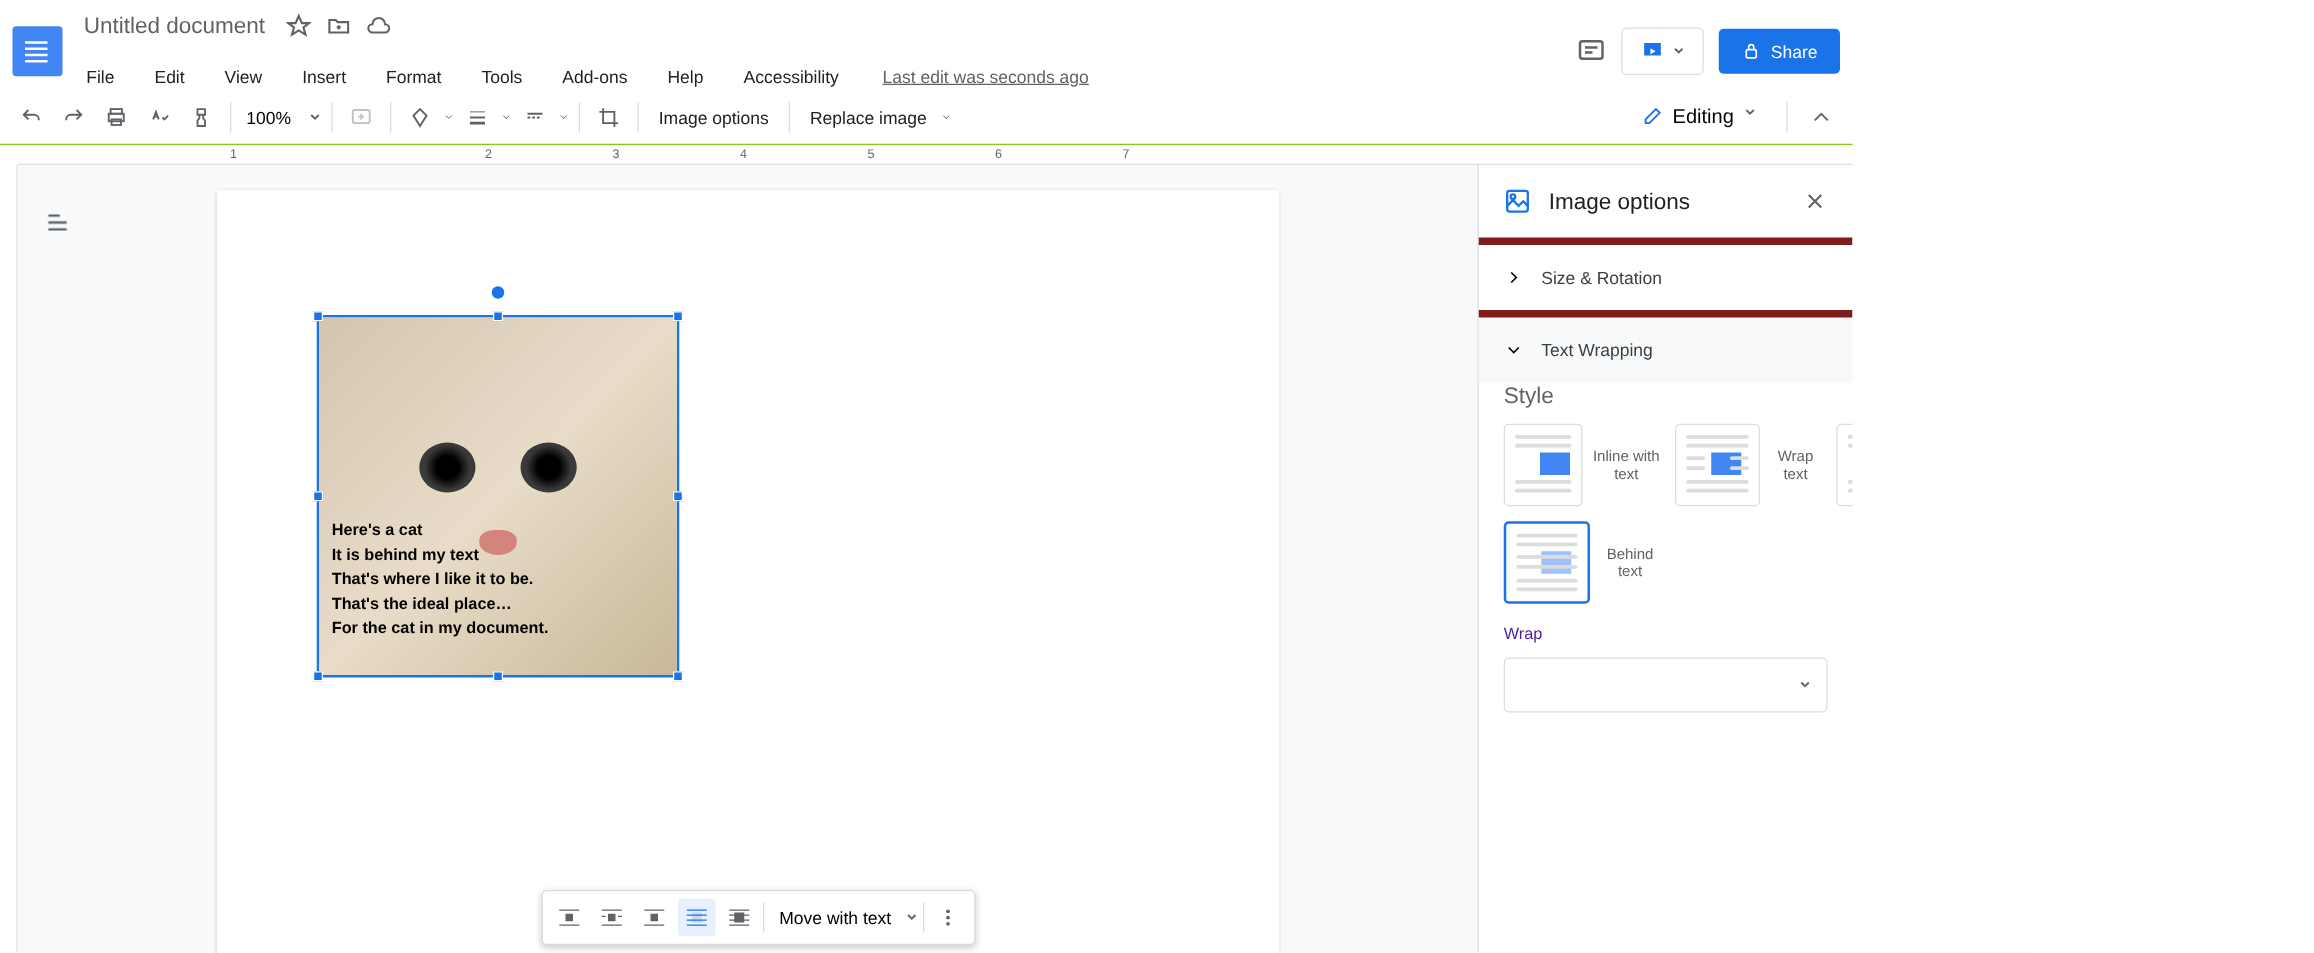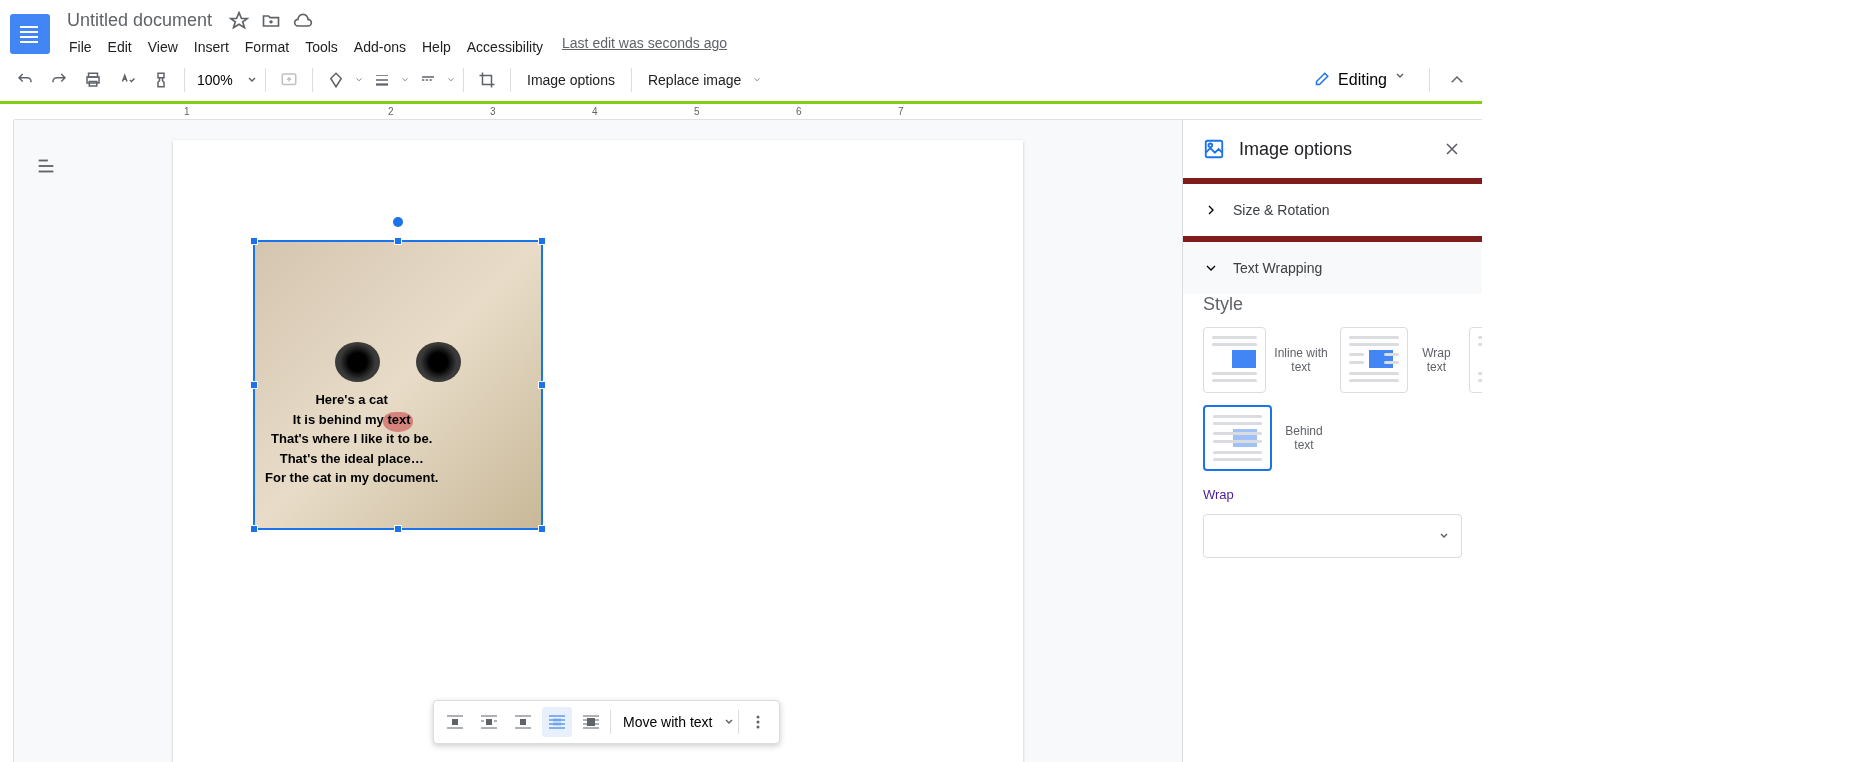--- a/index.html
+++ b/index.html
@@ -9,30 +9,30 @@
     
     
     .header { display: flex; align-items: center; padding: 8px 10px 0; }
     .logo { width: 40px; height: 40px; background: #4285f4; border-radius: 3px; display: flex; align-items: center; justify-content: center; margin-right: 12px; }
     .logo-lines { width: 20px; height: 20px; }
     .logo-lines::before { content: ''; display: block; width: 18px; height: 2px; background: #fff; box-shadow: 0 5px 0 #fff, 0 10px 0 #fff, 0 15px 0 #fff; margin-top: 2px; }
     .header-main { flex: 1; }
     .doc-title { font-size: 18px; color: #5f6368; padding: 2px 5px; }
     .title-row { display: flex; align-items: center; gap: 12px; }
     .header-icon { width: 20px; height: 20px; color: #5f6368; cursor: pointer; }
-    .menu-bar { display: flex; gap: 2px; margin-top: 2px; }
+    .menu-bar { display: flex; align-items: center; gap: 18px; margin-top: 16px; }
     .menu-item { font-size: 14px; color: #202124; padding: 4px 7px; cursor: pointer; border-radius: 4px; }
     .last-edit { color: #5f6368; font-size: 14px; text-decoration: underline; margin-left: 10px; }
     .header-right { display: flex; align-items: center; gap: 12px; }
     .comment-icon { width: 24px; height: 24px; color: #5f6368; cursor: pointer; }
     .present-btn { display: flex; align-items: center; padding: 8px 14px; background: #fff; border: 1px solid #dadce0; border-radius: 4px; cursor: pointer; }
     .share-btn { display: flex; align-items: center; padding: 10px 18px; background: #1a73e8; color: #fff; border-radius: 4px; font-size: 14px; font-weight: 500; cursor: pointer; gap: 8px; }
     
     
-    .toolbar { display: flex; align-items: center; padding: 6px 10px; border-bottom: 3px solid #84cc16; gap: 4px; }
+    .toolbar { display: flex; align-items: center; padding: 6px 10px; border-bottom: 1px solid #84cc16; gap: 4px; }
     .tool-btn { width: 30px; height: 30px; display: flex; align-items: center; justify-content: center; border-radius: 3px; cursor: pointer; color: #5f6368; }
     .tool-separator { width: 1px; height: 24px; background: #dadce0; margin: 0 4px; }
     .zoom-input { width: 50px; font-size: 14px; text-align: left; border: none; padding: 4px; }
     .tool-text { font-size: 14px; color: #202124; padding: 4px 8px; cursor: pointer; }
     .toolbar-spacer { flex: 1; }
     .editing-mode { display: flex; align-items: flex-start; gap: 8px; padding: 6px 12px; border-radius: 4px; cursor: pointer; }
     
     
     .content-area { flex: 1; display: flex; overflow: hidden; background: #f8f9fa; }
     .ruler-horizontal { height: 16px; background: #fff; border-bottom: 1px solid #e0e0e0; position: relative; margin-left: 14px; }
@@ -56,21 +56,21 @@
     .handle { position: absolute; width: 8px; height: 8px; background: #1a73e8; border: 1px solid #fff; }
     .handle.tl { top: -5px; left: -5px; }
     .handle.tc { top: -5px; left: 50%; transform: translateX(-50%); }
     .handle.tr { top: -5px; right: -5px; }
     .handle.ml { top: 50%; left: -5px; transform: translateY(-50%); }
     .handle.mr { top: 50%; right: -5px; transform: translateY(-50%); }
     .handle.bl { bottom: -5px; left: -5px; }
     .handle.bc { bottom: -5px; left: 50%; transform: translateX(-50%); }
     .handle.br { bottom: -5px; right: -5px; }
     .rotate-handle { position: absolute; top: -25px; left: 50%; transform: translateX(-50%); width: 10px; height: 10px; background: #1a73e8; border-radius: 50%; }
-    .doc-text { position: absolute; left: 10px; top: 148px; font-size: 13px; font-weight: bold; line-height: 1.5; color: #000; text-align: center; }
+    .doc-text { position: absolute; left: 10px; top: 160px; font-size: 13px; font-weight: bold; line-height: 1.5; color: #000; }
     
     
     .image-float-toolbar { position: absolute; background: #fff; border: 1px solid #dadce0; border-radius: 4px; box-shadow: 0 2px 6px rgba(0,0,0,0.2); display: flex; align-items: center; padding: 6px; gap: 4px; left: 260px; top: 560px; }
     .wrap-option { width: 30px; height: 30px; display: flex; align-items: center; justify-content: center; cursor: pointer; border-radius: 3px; }
     .wrap-option.active { background: #e8f0fe; }
     .float-sep { width: 1px; height: 24px; background: #dadce0; }
     .move-text { font-size: 14px; padding: 4px 8px; cursor: pointer; }
     
     
     .sidebar { width: 300px; background: #fff; border-left: 1px solid #dadce0; display: flex; flex-direction: column; }
@@ -122,20 +122,42 @@
         <span class="menu-item">View</span>
         <span class="menu-item">Insert</span>
         <span class="menu-item">Format</span>
         <span class="menu-item">Tools</span>
         <span class="menu-item">Add-ons</span>
         <span class="menu-item">Help</span>
         <span class="menu-item">Accessibility</span>
         <span class="last-edit">Last edit was seconds ago</span>
       </div>
     </div>
+    <div class="header-right">
+      <svg class="comment-icon" viewBox="0 0 24 24" fill="none" stroke="currentColor" stroke-width="2">
+          <rect x="3" y="4" width="18" height="14" rx="2"></rect>
+          <path d="M7 9h10M7 13h6"></path>
+        </svg>
+      <div class="present-btn">
+        <svg width="20" height="20" viewBox="0 0 24 24" fill="#1a73e8">
+            <path d="M4 4h16v12H4z M8 20h8"></path>
+            <path d="M10 9l5 3-5 3z" fill="#fff"></path>
+          </svg>
+        <svg width="10" height="10" viewBox="0 0 10 10" style="margin-left:6px">
+            <path d="M2 3l3 3 3-3" stroke="#5f6368" fill="none" stroke-width="1.5"></path>
+          </svg>
+      </div>
+      <div class="share-btn">
+        <svg width="16" height="16" viewBox="0 0 24 24" fill="none" stroke="#fff" stroke-width="2">
+            <rect x="6" y="10" width="12" height="10" rx="2"></rect>
+            <path d="M9 10V7a3 3 0 016 0v3"></path>
+          </svg>
+        <span>Share</span>
+      </div>
+    </div>
   </div>
 
   <div class="toolbar">
     <div class="tool-btn">
       <svg width="18" height="18" viewBox="0 0 24 24" fill="none" stroke="currentColor" stroke-width="2">
           <path d="M9 14L4 9l5-5M4 9h11a5 5 0 015 5v1"></path>
         </svg>
     </div>
     <div class="tool-btn">
       <svg width="18" height="18" viewBox="0 0 24 24" fill="none" stroke="currentColor" stroke-width="2">

